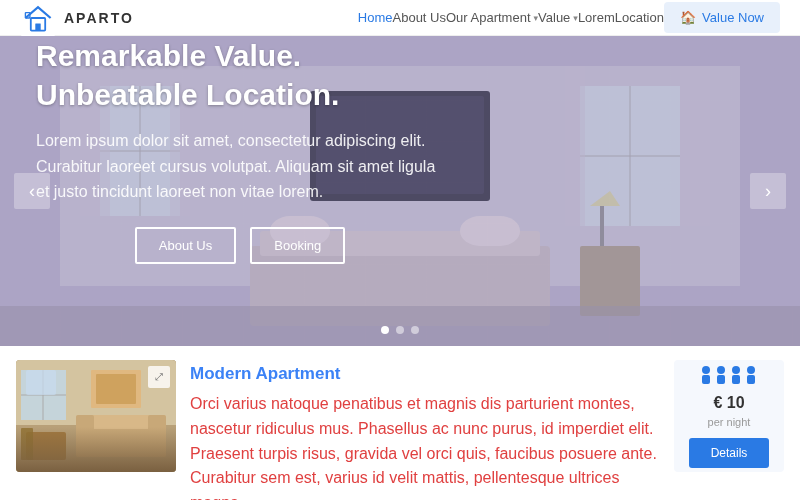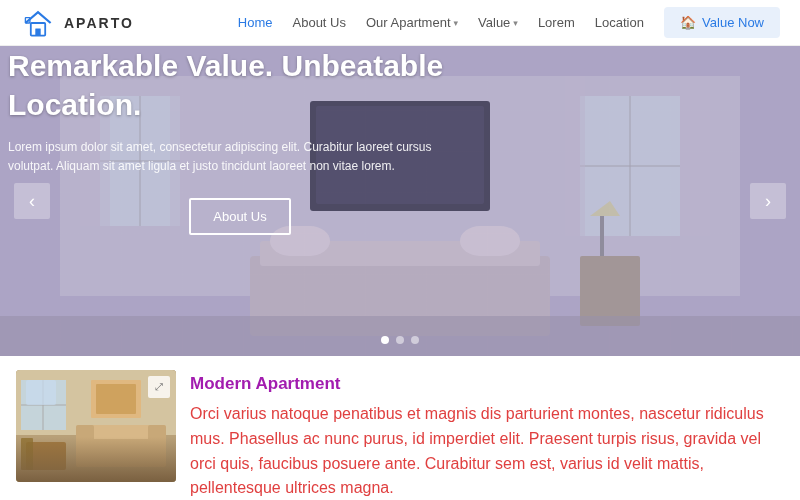--- a/index.html
+++ b/index.html
@@ -4,21 +4,21 @@
   <style>
     * { margin: 0; padding: 0; box-sizing: border-box; }
     body { font-family: Arial, sans-serif; width: 800px; height: 500px; overflow: hidden; background: #fff; }
 
     
     .header {
       display: flex;
       align-items: center;
       justify-content: space-between;
       padding: 8px 20px;
-      height: 46px;
+      height: 36px;
       background: #fff;
       border-bottom: 1px solid #eee;
       position: relative;
       z-index: 10;
     }
     .logo {
       display: flex;
       align-items: center;
       gap: 8px;
     }
@@ -28,21 +28,20 @@
     }
     .logo-text {
       font-weight: 700;
       font-size: 14px;
       letter-spacing: 2px;
       color: #333;
     }
     .nav {
       display: flex;
       align-items: center;
-      gap: 20px;
       justify-content: center;
     }
     .nav-item {
       font-size: 13px;
       color: #555;
       cursor: pointer;
       text-decoration: none;
       display: flex;
       align-items: center;
       gap: 3px;
@@ -99,31 +98,31 @@
     .hero-overlay {
       position: absolute;
       top: 0; left: 0; right: 0; bottom: 0;
       background: rgba(140, 130, 175, 0.45);
     }
     .hero-content {
       position: relative;
       z-index: 2;
       color: #fff;
       max-width: 480px;
-      padding: 0 8px;
+      padding: 0 36px;
     }
     .hero-title {
       font-size: 30px;
       font-weight: 700;
       line-height: 1.3;
       margin-bottom: 14px;
       text-shadow: 0 1px 3px rgba(0,0,0,0.3);
     }
     .hero-subtitle {
-      font-size: 12px;
+      font-size: 16px;
       line-height: 1.6;
       color: rgba(255,255,255,0.9);
       margin-bottom: 22px;
     }
     .hero-buttons {
       display: flex;
       gap: 14px;
       justify-content: center;
     }
     .hero-btn {
@@ -228,21 +227,21 @@
       font-size: 10px;
       color: #666;
     }
     .card-info {
       flex: 1;
       padding: 4px 0;
     }
     .card-title {
       font-size: 17px;
       font-weight: 700;
-      color: #a21caf;
+      color: #3b82f6;
       margin-bottom: 8px;
     }
     .card-desc {
       font-size: 16px;
       color: #666;
       line-height: 1.55;
       margin-bottom: 10px;
     }
     .card-desc span {
       color: #e04040;
@@ -367,20 +366,21 @@
     <rect x="0" y="270" width="800" height="40" fill="#9890a0" opacity="0.6"></rect>
   </svg>
 
   <button class="hero-arrow hero-arrow-left">‹</button>
 
   <div class="hero-content">
     <h1 class="hero-title">Remarkable Value. Unbeatable Location.</h1>
     <p class="hero-subtitle">Lorem ipsum dolor sit amet, consectetur adipiscing elit. Curabitur laoreet cursus volutpat. Aliquam sit amet ligula et justo tincidunt laoreet non vitae lorem.</p>
     <div class="hero-buttons">
       <button class="hero-btn">About Us</button>
+      <button class="hero-btn">Booking</button>
     </div>
   </div>
 
   <button class="hero-arrow hero-arrow-right">›</button>
 
   <div class="hero-dots">
     <div class="hero-dot active"></div>
     <div class="hero-dot"></div>
     <div class="hero-dot"></div>
   </div>
@@ -423,13 +423,37 @@
       <span title="WiFi">📶</span>
       <span title="TV">📺</span>
       <span title="Air Conditioning">❄</span>
       <span title="Bath">🛁</span>
       <span title="Parking">🅿</span>
       <span title="Pet Friendly">🐾</span>
       <span title="Accessible">♿</span>
     </div>
   </div>
 
+  <div class="card-pricing">
+    <div class="price-icons">
+      <svg width="60" height="22" viewBox="0 0 60 22">
+
+        <g fill="#2a7ae4">
+
+          <circle cx="7" cy="6" r="4"></circle>
+          <rect x="3" y="11" width="8" height="9" rx="2"></rect>
+
+          <circle cx="22" cy="6" r="4"></circle>
+          <rect x="18" y="11" width="8" height="9" rx="2"></rect>
+
+          <circle cx="37" cy="6" r="4"></circle>
+          <rect x="33" y="11" width="8" height="9" rx="2"></rect>
+
+          <circle cx="52" cy="6" r="4"></circle>
+          <rect x="48" y="11" width="8" height="9" rx="2"></rect>
+        </g>
+      </svg>
+    </div>
+    <div class="price-amount">€ 10</div>
+    <div class="price-per">per night</div>
+    <button class="btn-details">Details</button>
+  </div>
 </section>
 
 </body></html>

